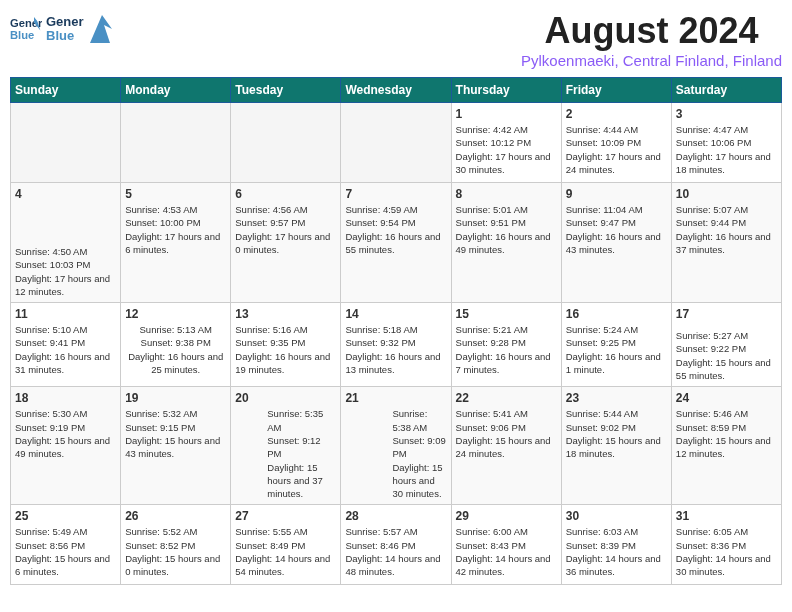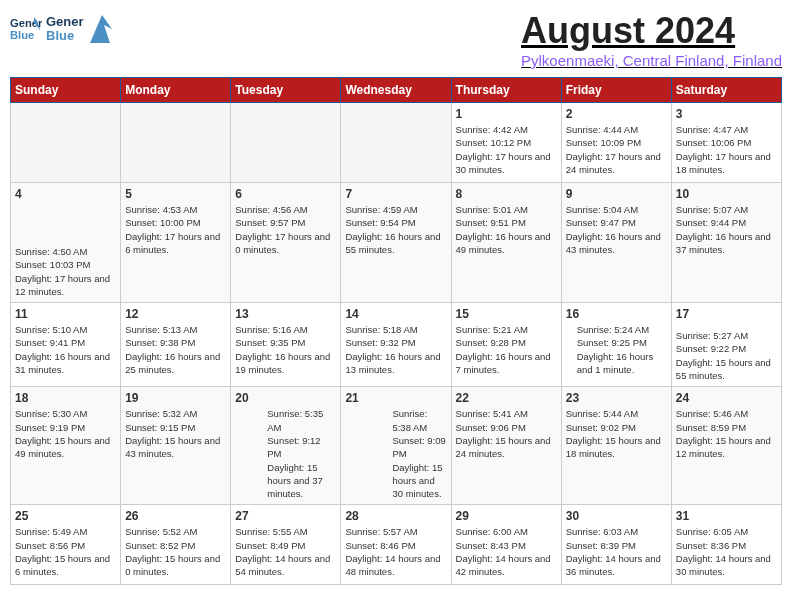--- a/index.html
+++ b/index.html
@@ -19,39 +19,38 @@
     .logo {
       display: flex;
       align-items: center;
       gap: 4px;
     }
     .logo-icon {
       width: 32px;
       height: 32px;
     }
     .title-block {
-      text-align: left;
-      text-decoration: underline;
+      text-align: center;
     }
     .month-title {
       font-size: 36px;
       font-weight: bold;
       color: #222;
     }
     .location {
       font-size: 15px;
       color: #8b5cf6;
     }
     table {
       width: 100%;
       border-collapse: collapse;
       table-layout: fixed;
     }
     th {
-      background: #b91c1c;
+      background: #0f766e;
       color: #fff;
       font-size: 12px;
       font-weight: bold;
       padding: 5px 4px;
       text-align: left;
       border: 1px solid #1a5a99;
     }
     td {
       border: 1px solid #ccc;
       vertical-align: top;
@@ -171,41 +170,41 @@
 Daylight: 16 hours and 55 minutes.</div>
         </td>
         <td>
           <span class="day-num">8</span>
           <div class="day-info" style="white-space: pre-line;">Sunrise: 5:01 AM
 Sunset: 9:51 PM
 Daylight: 16 hours and 49 minutes.</div>
         </td>
         <td>
           <span class="day-num">9</span>
-          <div class="day-info" style="white-space: pre-line;">Sunrise: 5:04 AM
+          <div class="day-info" style="white-space: pre-line;">Sunrise: 11:04 AM
 Sunset: 9:47 PM
 Daylight: 16 hours and 43 minutes.</div>
         </td>
         <td>
           <span class="day-num">10</span>
           <div class="day-info" style="white-space: pre-line;">Sunrise: 5:07 AM
 Sunset: 9:44 PM
 Daylight: 16 hours and 37 minutes.</div>
         </td>
       </tr>
       <tr>
         <td>
           <span class="day-num">11</span>
           <div class="day-info" style="white-space: pre-line;">Sunrise: 5:10 AM
 Sunset: 9:41 PM
 Daylight: 16 hours and 31 minutes.</div>
         </td>
         <td>
           <span class="day-num">12</span>
-          <div class="day-info" style="white-space: pre-line;">Sunrise: 5:13 AM
+          <div class="day-info" style="white-space: pre-line; text-align: center;">Sunrise: 5:13 AM
 Sunset: 9:38 PM
 Daylight: 16 hours and 25 minutes.</div>
         </td>
         <td>
           <span class="day-num">13</span>
           <div class="day-info" style="white-space: pre-line;">Sunrise: 5:16 AM
 Sunset: 9:35 PM
 Daylight: 16 hours and 19 minutes.</div>
         </td>
         <td>
@@ -215,21 +214,21 @@
 Daylight: 16 hours and 13 minutes.</div>
         </td>
         <td>
           <span class="day-num">15</span>
           <div class="day-info" style="white-space: pre-line;">Sunrise: 5:21 AM
 Sunset: 9:28 PM
 Daylight: 16 hours and 7 minutes.</div>
         </td>
         <td>
           <span class="day-num">16</span>
-          <div class="day-info" style="white-space: pre-line; margin-left: 11px;">Sunrise: 5:24 AM
+          <div class="day-info" style="white-space: pre-line;">Sunrise: 5:24 AM
 Sunset: 9:25 PM
 Daylight: 16 hours and 1 minute.</div>
         </td>
         <td>
           <span class="day-num">17</span>
           <div class="day-info" style="white-space: pre-line; margin-top: 8px;">Sunrise: 5:27 AM
 Sunset: 9:22 PM
 Daylight: 15 hours and 55 minutes.</div>
         </td>
       </tr>

